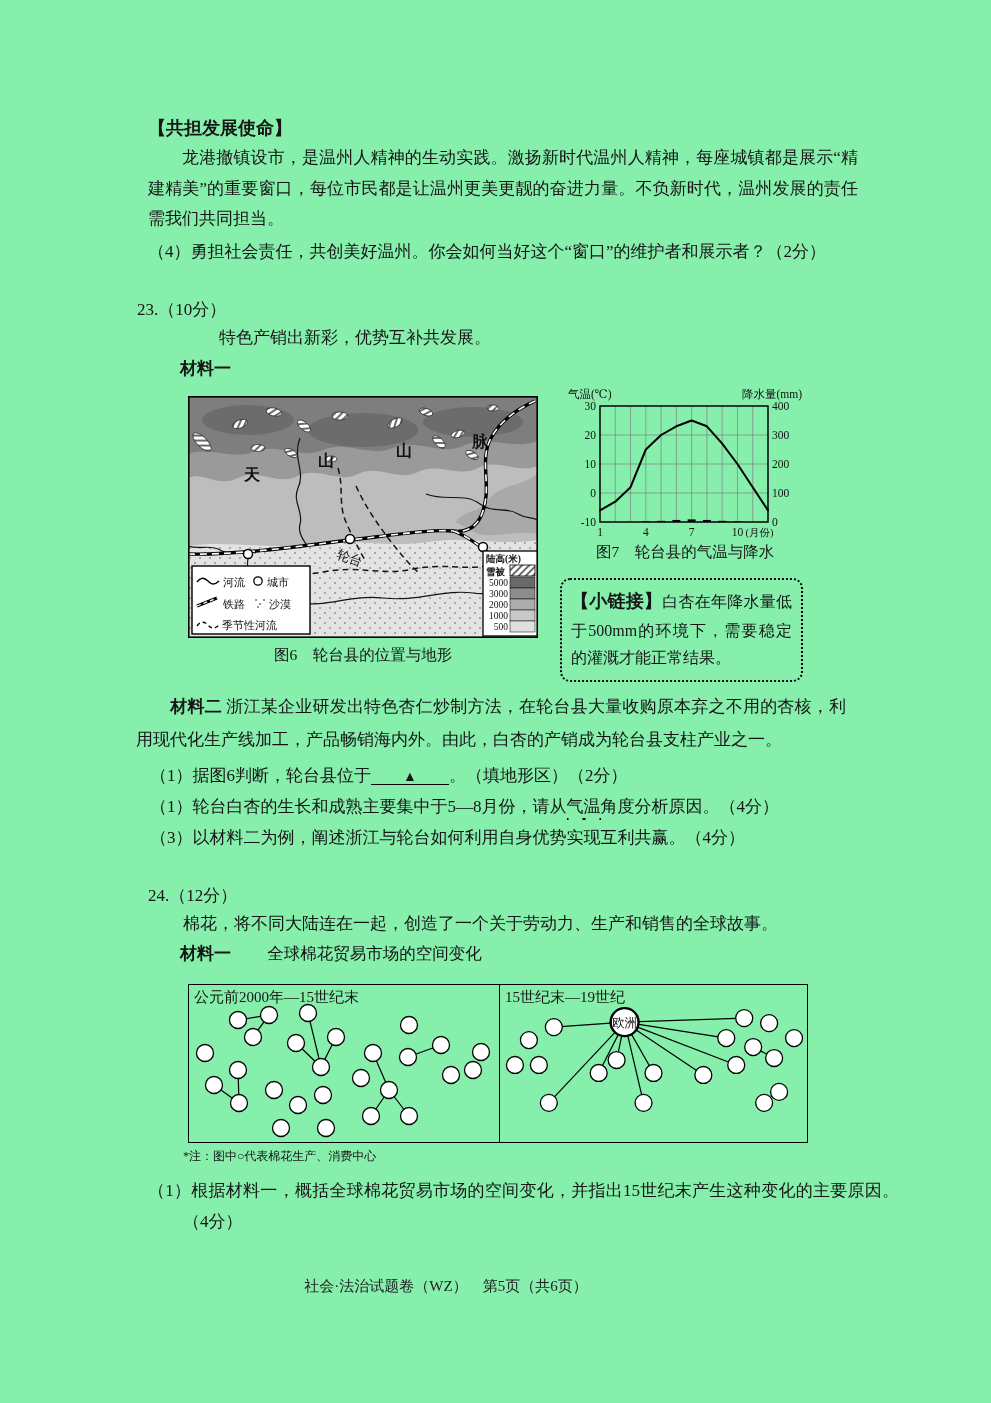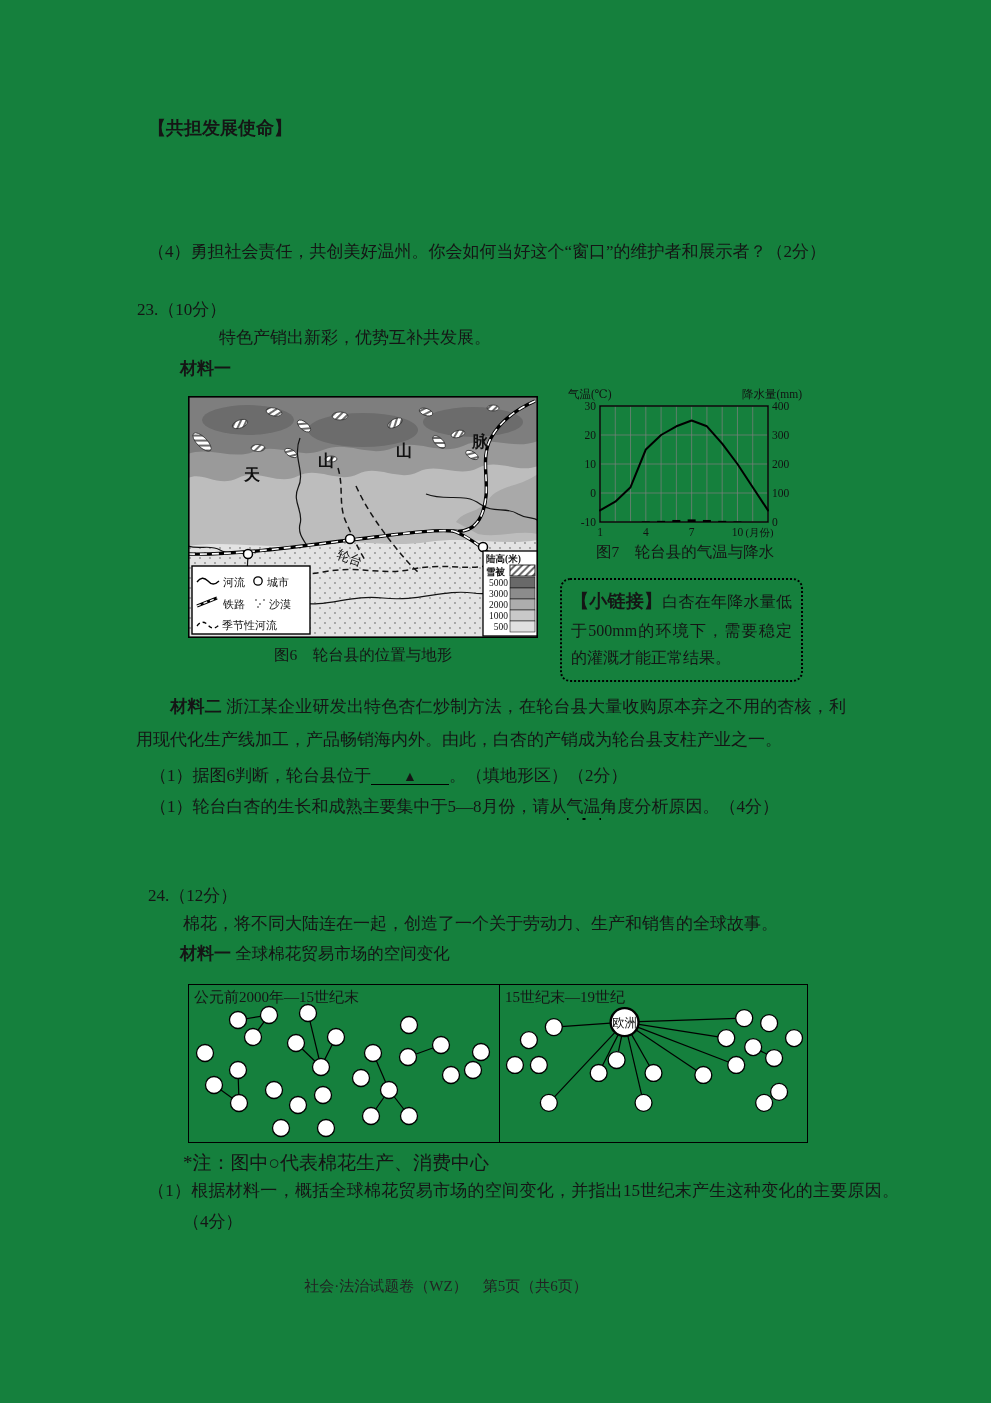--- a/index.html
+++ b/index.html
@@ -1,16 +1,16 @@
 <!DOCTYPE html>
 <html><head>
 <meta charset="utf-8">
 <style>
   html,body{margin:0;padding:0;background:#888;}
-  .page{position:relative;width:991px;height:1403px;background:#15803d;color:#151515;overflow:hidden;}
+  .page{position:relative;width:991px;height:1403px;background:#86efac;color:#151515;overflow:hidden;}
   .t{position:absolute;font:17px/1.8 "Liberation Serif","DejaVu Serif",serif;color:#151515;}
   .para{width:710px;text-align:justify;}
   .indent{text-indent:2em;}
   .bhead{font-family:"Liberation Sans","DejaVu Sans",sans-serif;font-weight:bold;}
   .inline-bhead{font-family:"Liberation Sans","DejaVu Sans",sans-serif;font-weight:bold;}
   .fig-cap{position:absolute;text-align:center;font:15.5px/1.3 "Liberation Serif","DejaVu Serif",serif;}
   .tipbox{position:absolute;left:560px;top:578px;width:221px;border:2px dotted #000;border-radius:10px;
           padding:6px 9px 8px 9px;font:16px/1.72 "Liberation Serif","DejaVu Serif",serif;text-align:justify;}
   .blank{display:inline-block;min-width:78px;border-bottom:1.6px solid #000;text-align:center;
          font-size:14px;line-height:1.1;vertical-align:baseline;}
@@ -24,20 +24,21 @@
           font:15px/1.3 "Liberation Serif","DejaVu Serif",serif;color:#222;}
   svg text{font-family:"Liberation Serif","DejaVu Serif",serif;fill:#111;}
   svg .mt{font-weight:bold;font-size:16px;}
 </style>
 </head>
 <body>
 
 <div class="page">
 
   <div class="t bhead" style="left:148px;top:112px;font-size:18px;">【共担发展使命】</div>
+  <div class="t para indent" style="left:148px;top:143px;">龙港撤镇设市，是温州人精神的生动实践。激扬新时代温州人精神，每座城镇都是展示“精建精美”的重要窗口，每位市民都是让温州更美更靓的奋进力量。不负新时代，温州发展的责任需我们共同担当。</div>
   <div class="t para" style="left:148px;top:237px;">（4）勇担社会责任，共创美好温州。你会如何当好这个“窗口”的维护者和展示者？（2分）</div>
 
   <div class="t" style="left:137px;top:295px;">23.（10分）</div>
   <div class="t" style="left:219px;top:323px;">特色产销出新彩，优势互补共发展。</div>
   <div class="t bhead" style="left:180px;top:354px;font-size:17px;">材料一</div>
 
   <svg viewBox="0 0 350 242" style="position:absolute;left:188px;top:396px;width:350px;height:242px;">
     <defs>
       <pattern id="hatch" width="5" height="5" patternUnits="userSpaceOnUse" patternTransform="rotate(45)">
         <rect width="5" height="5" fill="#fff"></rect>
@@ -203,26 +204,27 @@
     <span style="display:inline-block;width:2em;"></span><span class="inline-bhead">材料二</span>
     <span>浙江某企业研发出特色杏仁炒制方法，在轮台县大量收购原本弃之不用的杏核，利用现代化生产线加工，产品畅销海内外。由此，白杏的产销成为轮台县支柱产业之一。</span>
   </div>
 
   <div class="t" style="left:150px;top:761px;">
     <span>（1）据图6判断，轮台县位于</span><span class="blank">▲</span><span>。（填地形区）（2分）</span>
   </div>
   <div class="t" style="left:150px;top:792px;">
     <span>（1）轮台白杏的生长和成熟主要集中于5—8月份，请从</span><span class="emph">气温</span><span>角度分析原因。（4分）</span>
   </div>
+  <div class="t" style="left:150px;top:823px;">（3）以材料二为例，阐述浙江与轮台如何利用自身优势实现互利共赢。（4分）</div>
 
   <div class="t" style="left:148px;top:881px;">24.（12分）</div>
   <div class="t" style="left:183px;top:909px;">棉花，将不同大陆连在一起，创造了一个关于劳动力、生产和销售的全球故事。</div>
   <div class="t" style="left:180px;top:939px;">
     <span class="inline-bhead">材料一</span>
-    <span style="font-size:16.5px;">全球棉花贸易市场的空间变化</span>
+    <span style="font-size:16.5px;margin-left:32px;">全球棉花贸易市场的空间变化</span>
   </div>
 
   <div class="cotton-box">
     <svg id="cotton-0" viewBox="0 0 310 156" style="position:absolute;left:0;top:0;width:310px;height:156px;">
         <line x1="49" y1="35" x2="80" y2="30" stroke="#000" stroke-width="1.2"></line>
         <line x1="80" y1="30" x2="64" y2="52" stroke="#000" stroke-width="1.2"></line>
         <line x1="119" y1="28" x2="132" y2="82" stroke="#000" stroke-width="1.2"></line>
         <line x1="107" y1="58" x2="132" y2="82" stroke="#000" stroke-width="1.2"></line>
         <line x1="147" y1="52" x2="132" y2="82" stroke="#000" stroke-width="1.2"></line>
         <line x1="25" y1="100" x2="50" y2="118" stroke="#000" stroke-width="1.2"></line>
@@ -290,18 +292,18 @@
         <circle cx="265" cy="118" r="8.5" fill="#fff" stroke="#000" stroke-width="1.3"></circle>
         <circle cx="280" cy="107" r="8.5" fill="#fff" stroke="#000" stroke-width="1.3"></circle>
         <circle cx="295" cy="53" r="8.5" fill="#fff" stroke="#000" stroke-width="1.3"></circle>
         <circle cx="125" cy="37" r="14" fill="#fff" stroke="#000" stroke-width="2.4"></circle>
         <text x="125" y="41.5" text-anchor="middle" font-size="12.5">欧洲</text>
       </svg>
     <div class="panel-title" style="left:5px;top:3px;">公元前2000年—15世纪末</div>
     <div class="panel-title" style="left:316px;top:3px;">15世纪末—19世纪</div>
     <div class="cotton-divider"></div>
   </div>
-  <div class="t" style="left:183px;top:1146px;font-size:19px;">*注：图中○代表棉花生产、消费中心</div>
+  <div class="t" style="left:183px;top:1146px;font-size:12px;">*注：图中○代表棉花生产、消费中心</div>
 
   <div class="t para hang" style="left:148px;top:1176px;width:716px;">（1）根据材料一，概括全球棉花贸易市场的空间变化，并指出15世纪末产生这种变化的主要原因。（4分）</div>
 
   <div class="footer">社会·法治试题卷（WZ）　第5页（共6页）</div>
 </div>
 
 </body></html>

